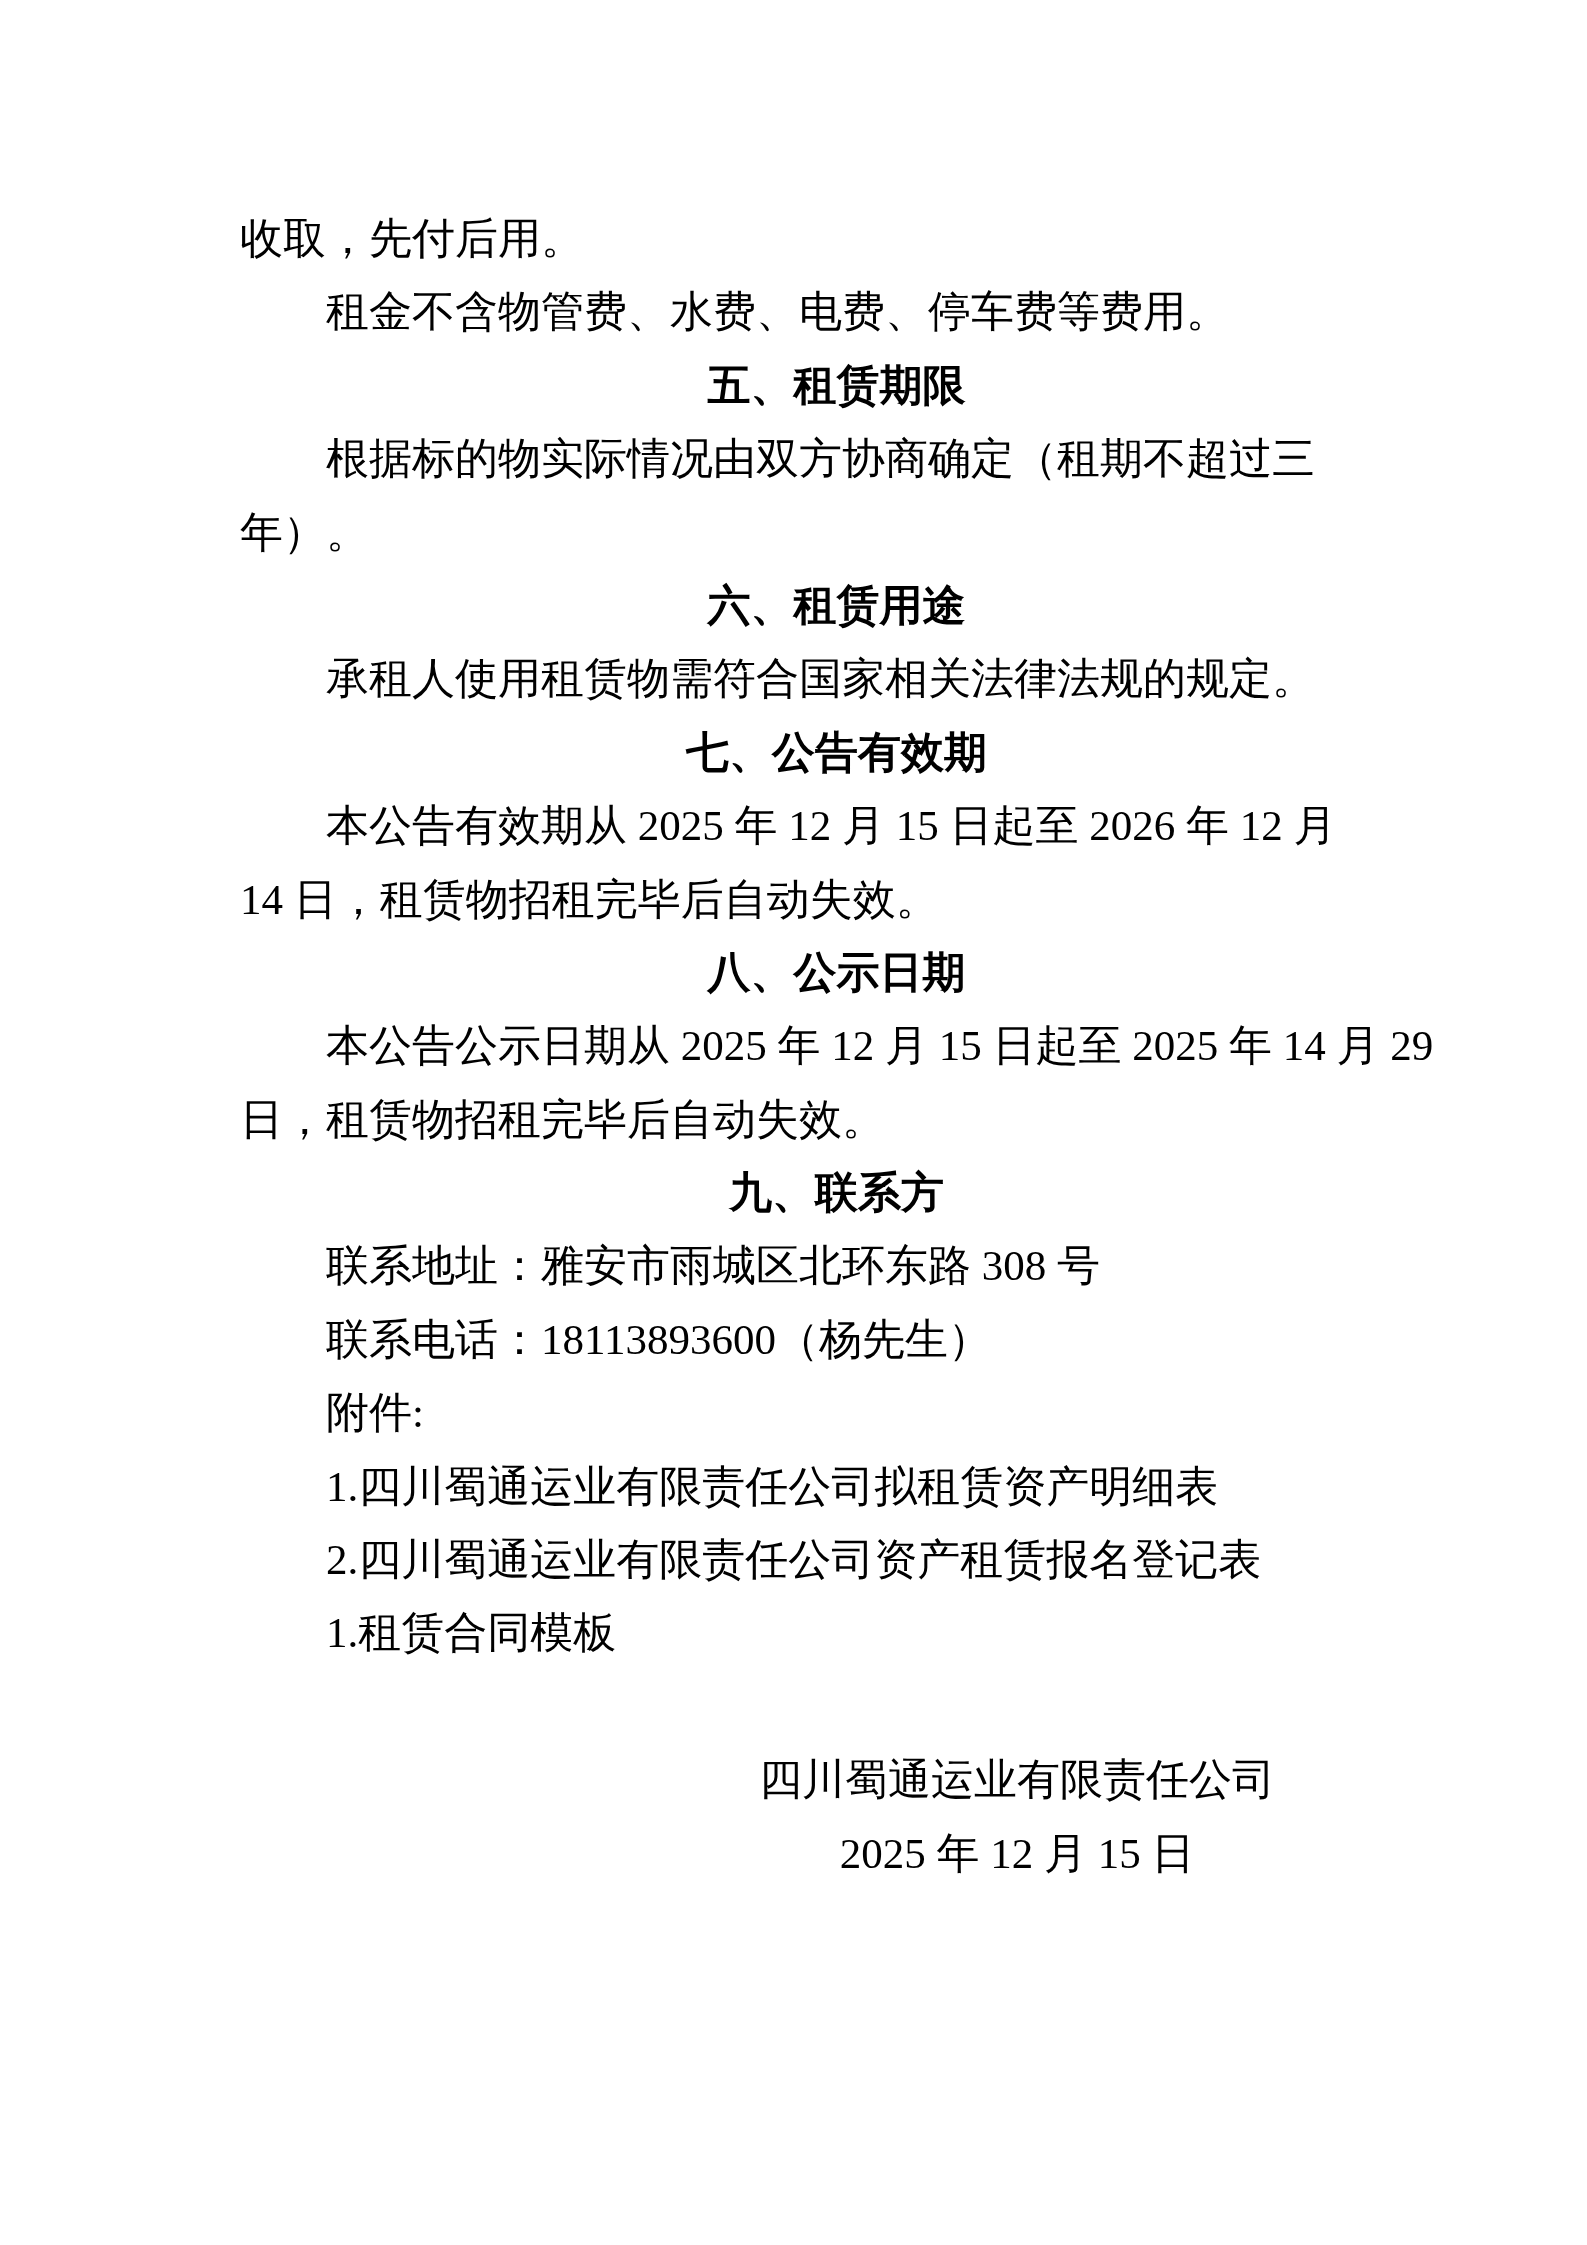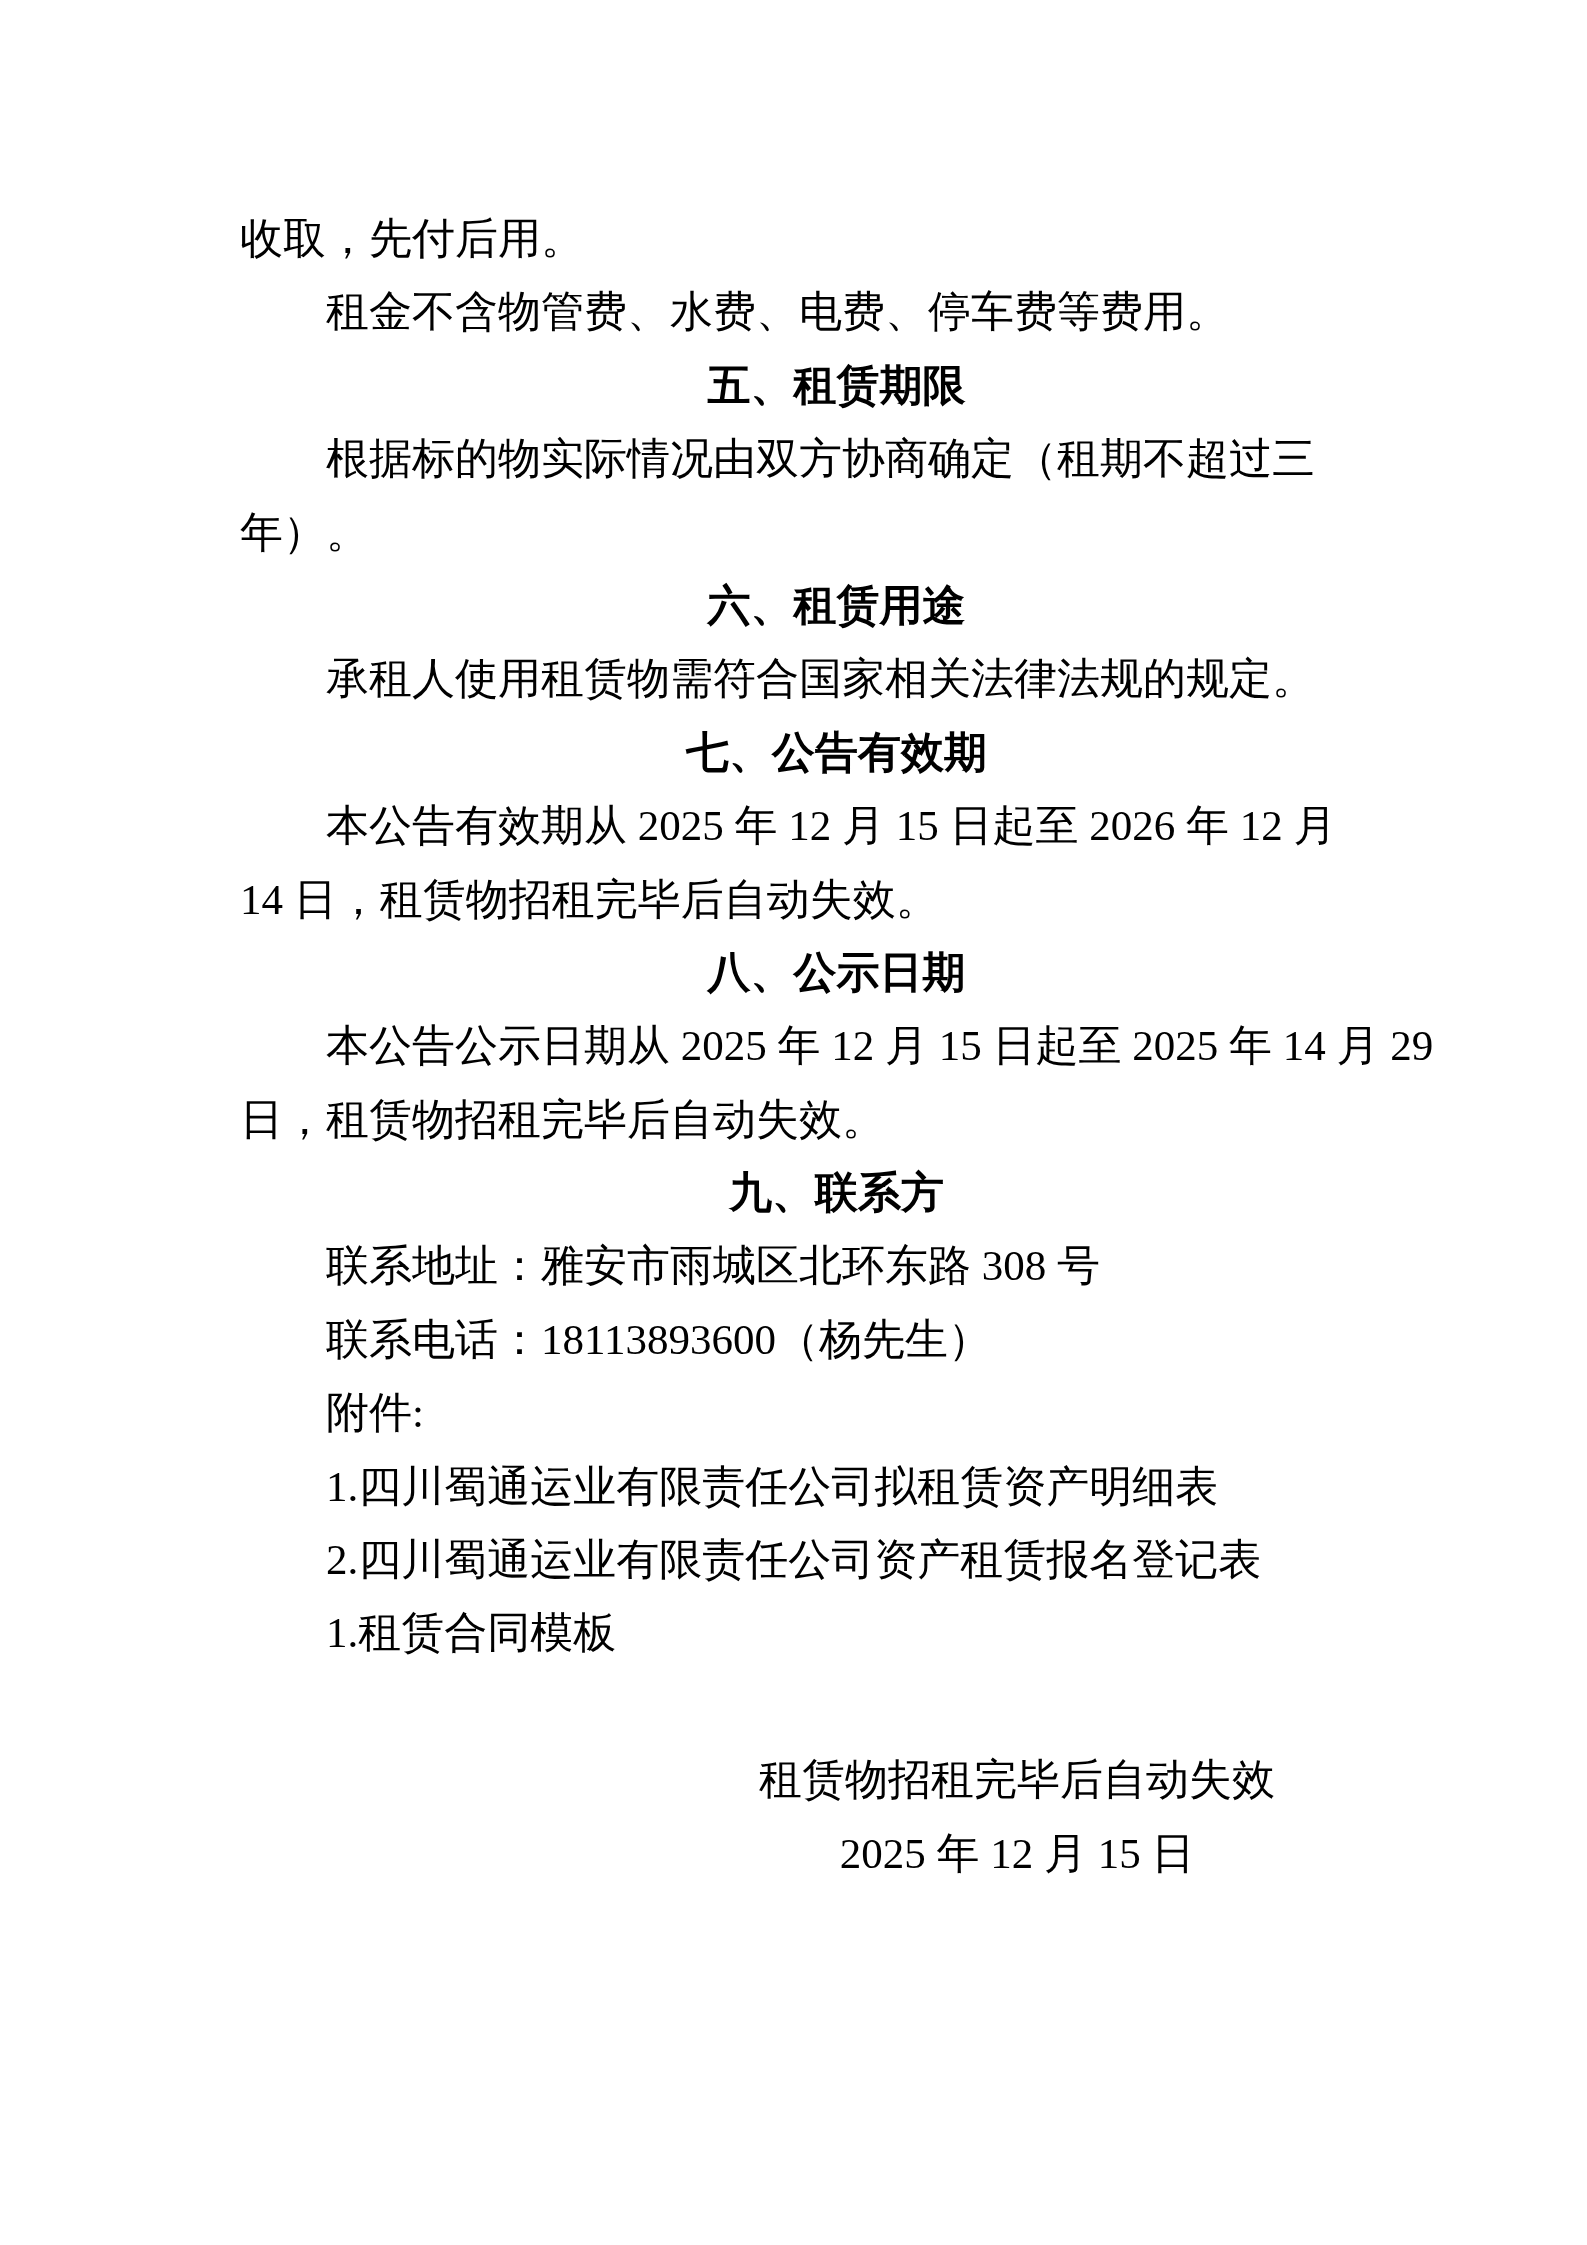--- a/index.html
+++ b/index.html
@@ -69,17 +69,17 @@
     <div class="line">日，租赁物招租完毕后自动失效。</div>
     <div class="line heading">九、联系方</div>
     <div class="line para">联系地址：雅安市雨城区北环东路 308 号</div>
     <div class="line para">联系电话：18113893600（杨先生）</div>
     <div class="line para">附件:</div>
     <div class="line para">1.四川蜀通运业有限责任公司拟租赁资产明细表</div>
     <div class="line para">2.四川蜀通运业有限责任公司资产租赁报名登记表</div>
     <div class="line para">1.租赁合同模板</div>
 
     <div class="sig">
-      <div class="line">租赁物招租完毕后自动失效</div>
+      <div class="line">四川蜀通运业有限责任公司</div>
       <div class="line">2025 年 12 月 15 日</div>
     </div>
   </div>
 </div>
 
 </body></html>

